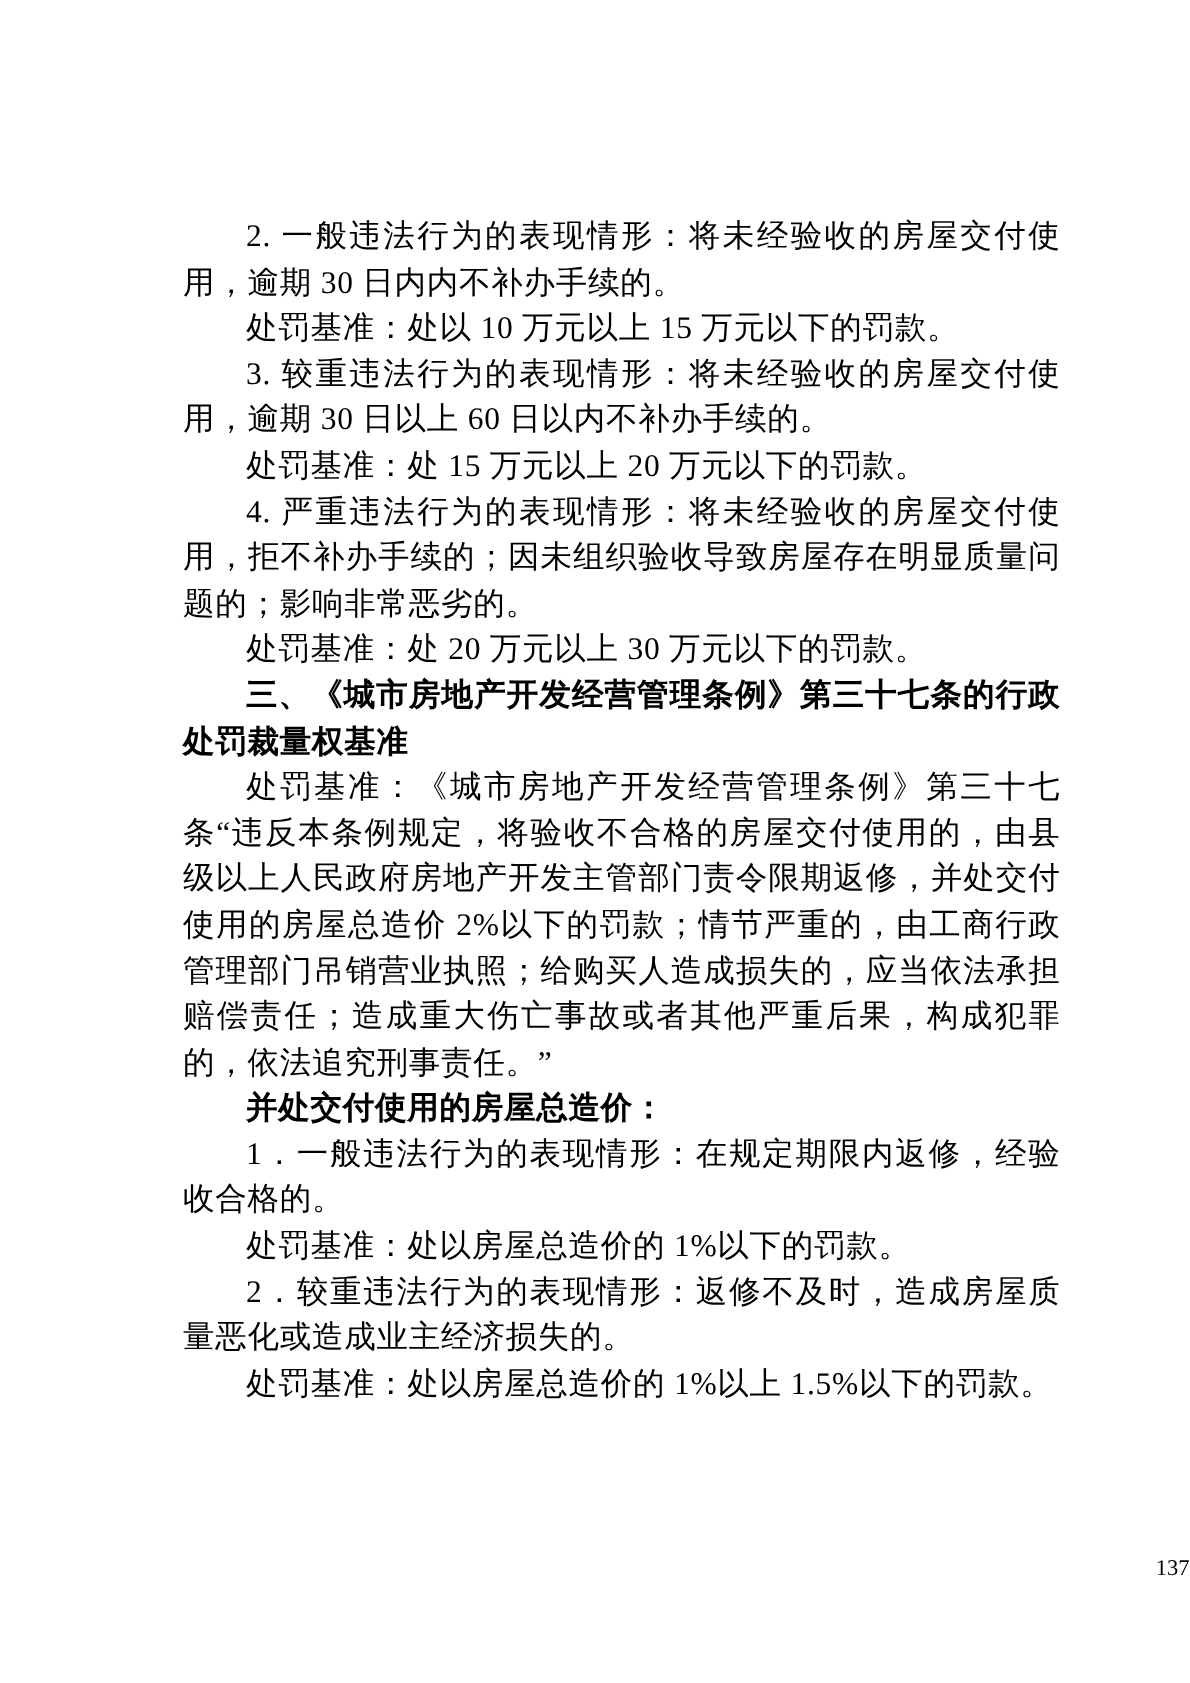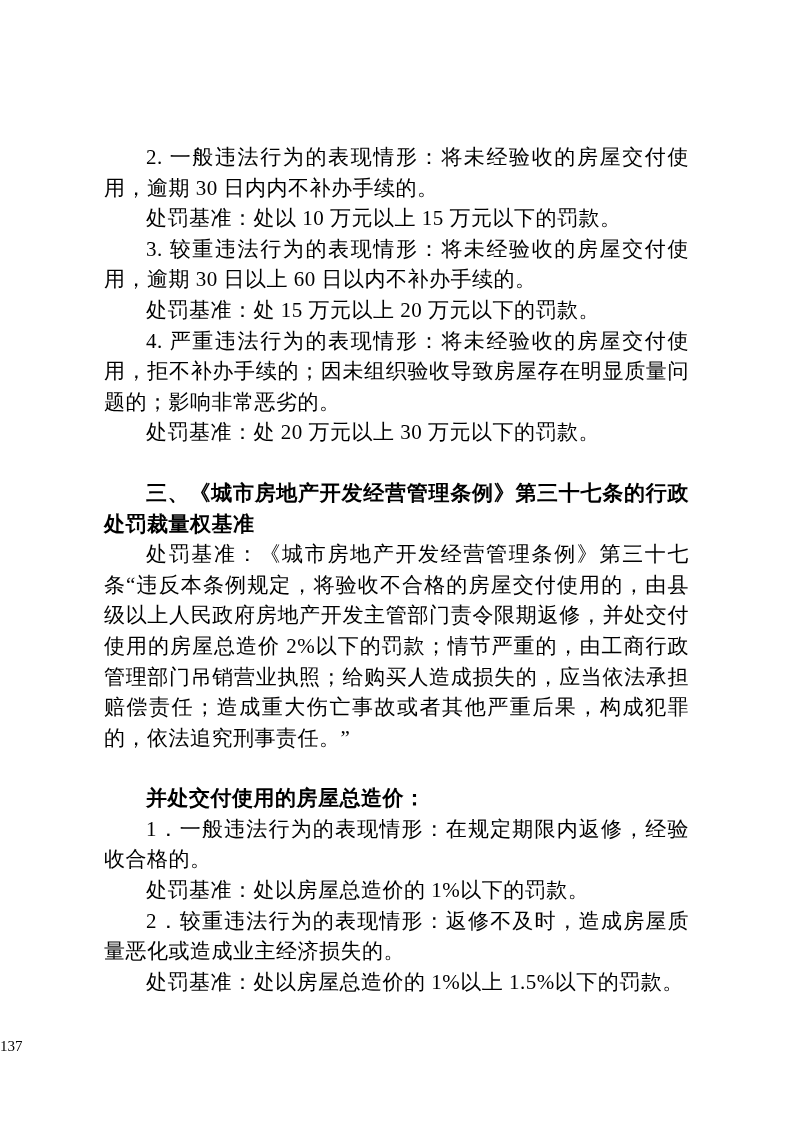--- a/index.html
+++ b/index.html
@@ -11,45 +11,44 @@
     position: relative;
     width: 793px;
     height: 1122px;
     background: #ffffff;
     color: #000000;
     font-family: "Liberation Serif", serif;
     overflow: hidden;
   }
   .content {
     position: absolute;
-    left: 104px;
+    left: 122px;
     top: 142px;
     width: 585px;
     font-size: 21px;
     line-height: 30.6px;
     text-align: justify;
     letter-spacing: 0.5px;
   }
   .para {
     margin: 0;
     text-indent: 2em;
   }
   .para .b {
     font-weight: normal;
   }
   .heading {
     font-weight: bold;
-    margin-top: 30px;
   }
   .footer {
     position: absolute;
     left: 0;
     top: 1036px;
     width: 100%;
-    text-align: left;
+    text-align: right;
     font-size: 15px;
     line-height: 20px;
     color: #000000;
   }
 </style>
 </head>
 <body>
 
 <div class="page">
   <div class="content">

